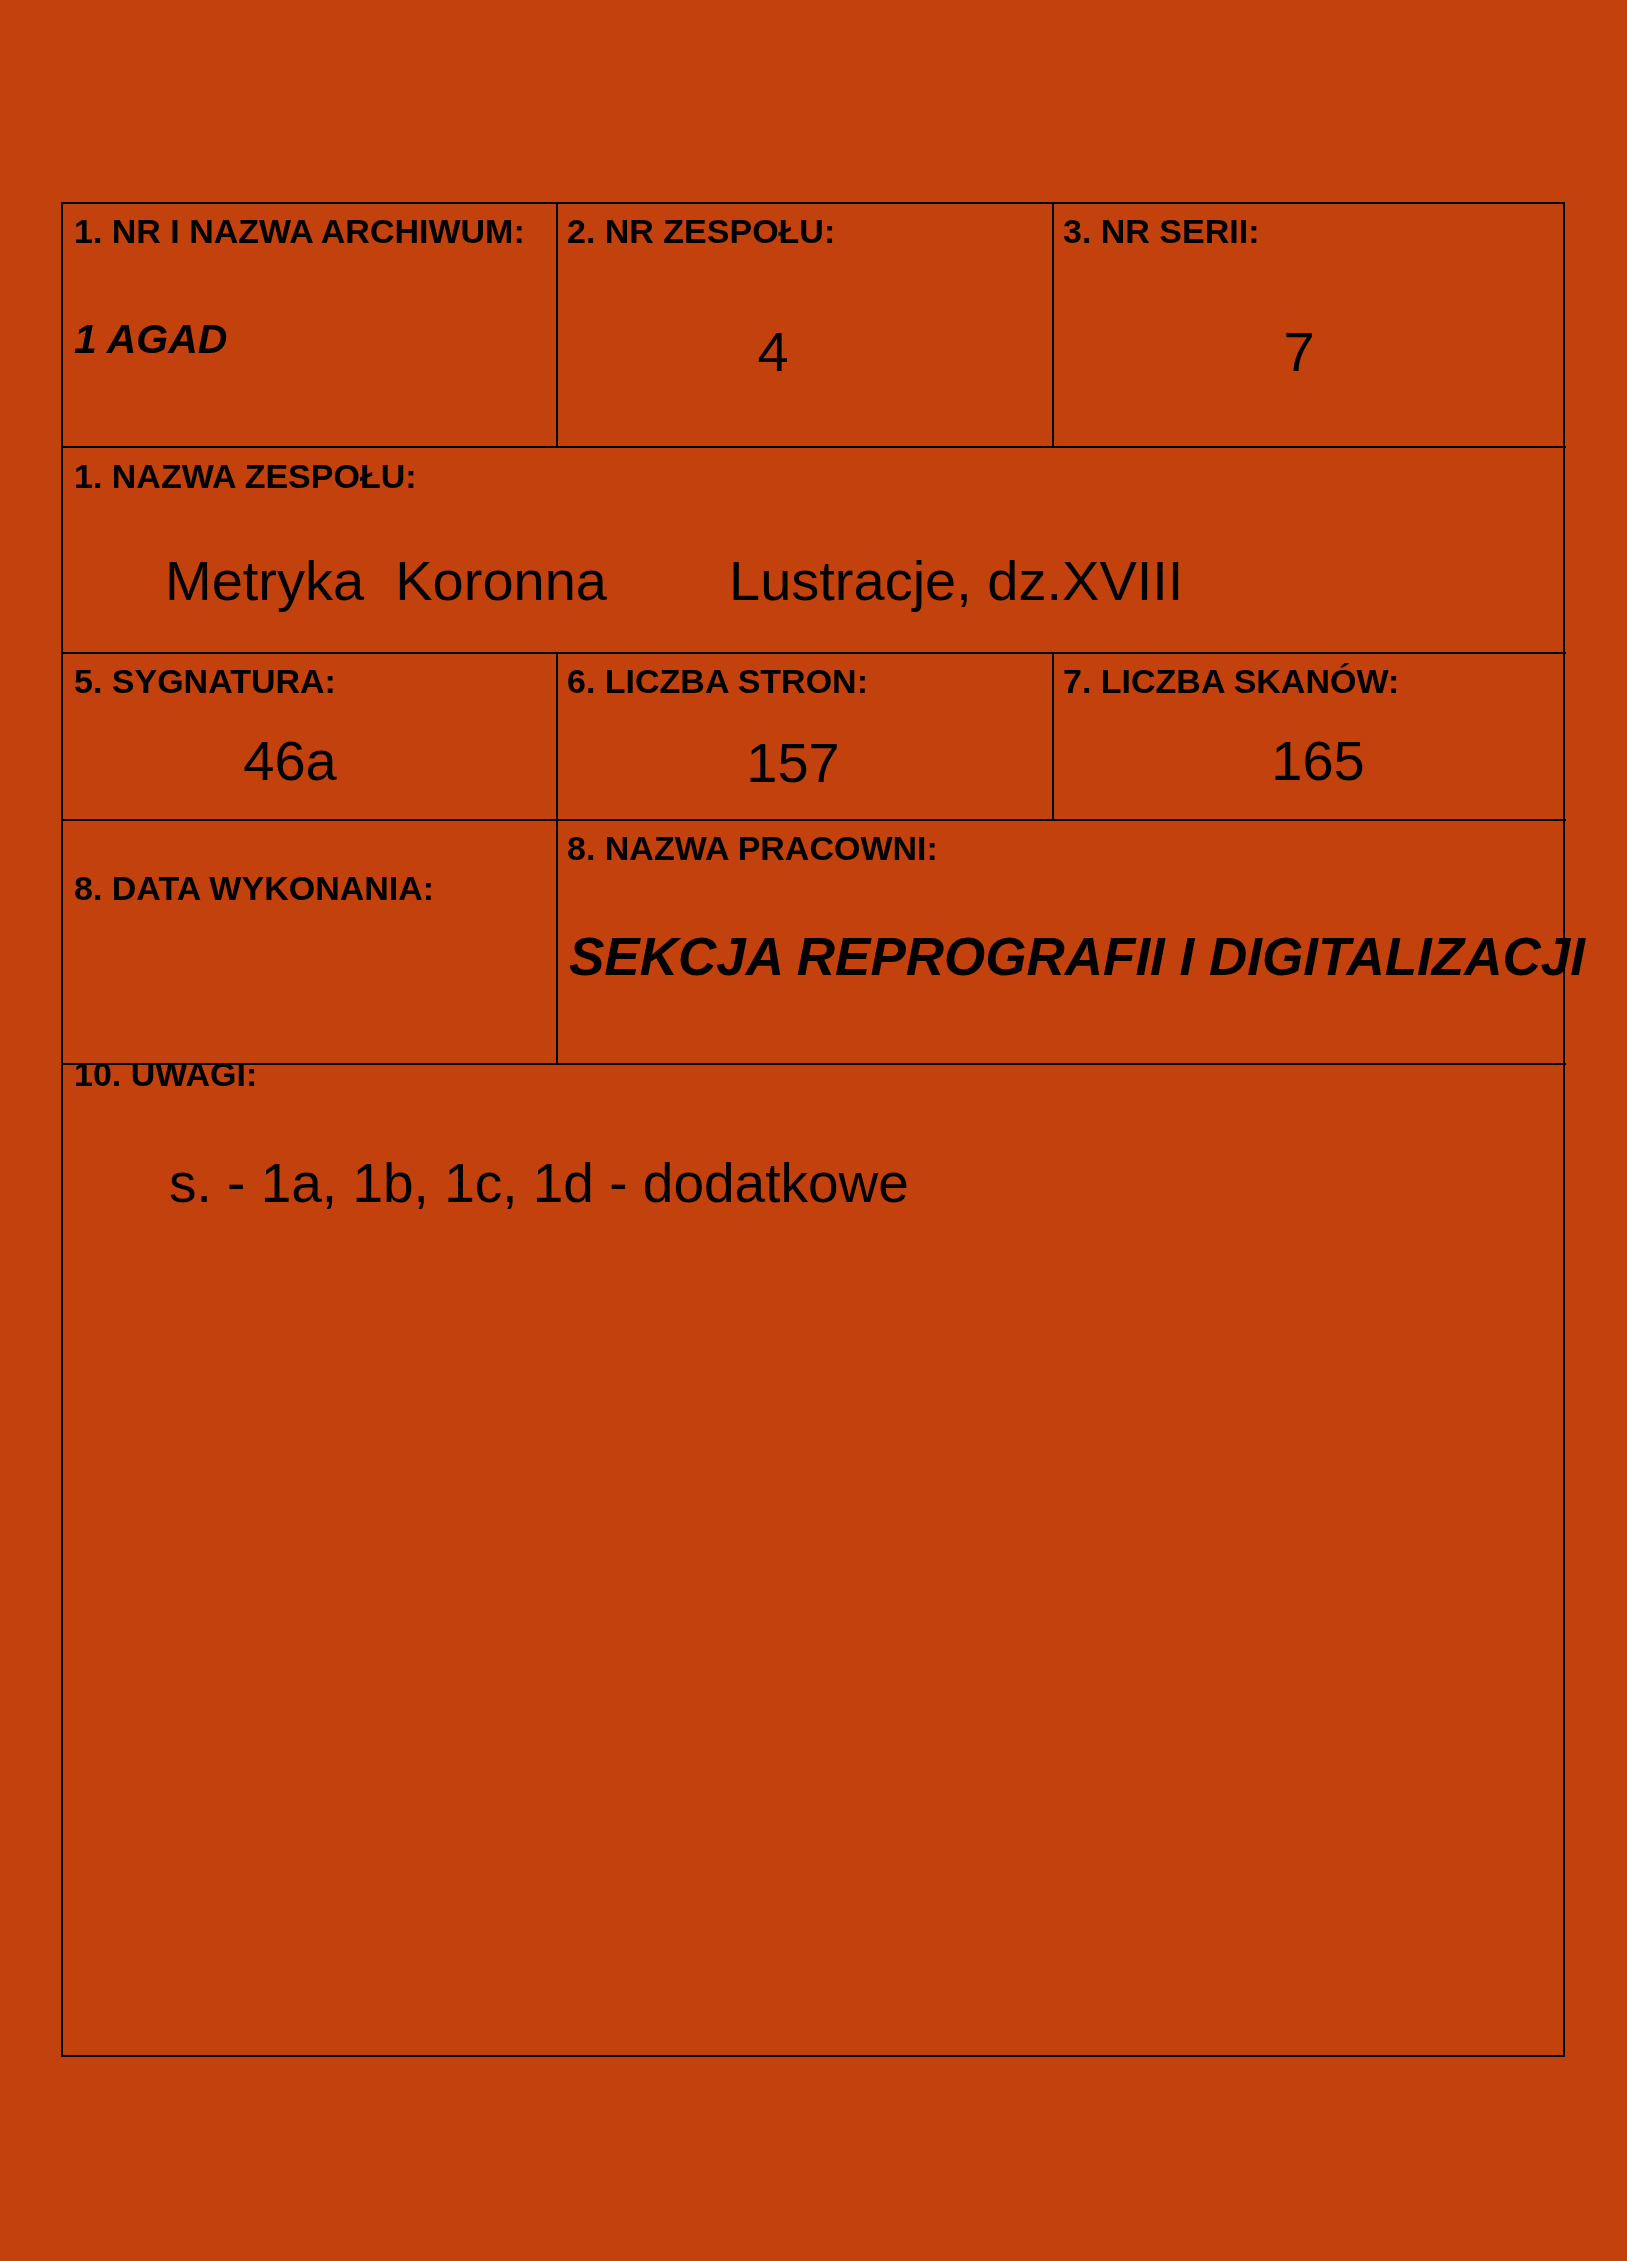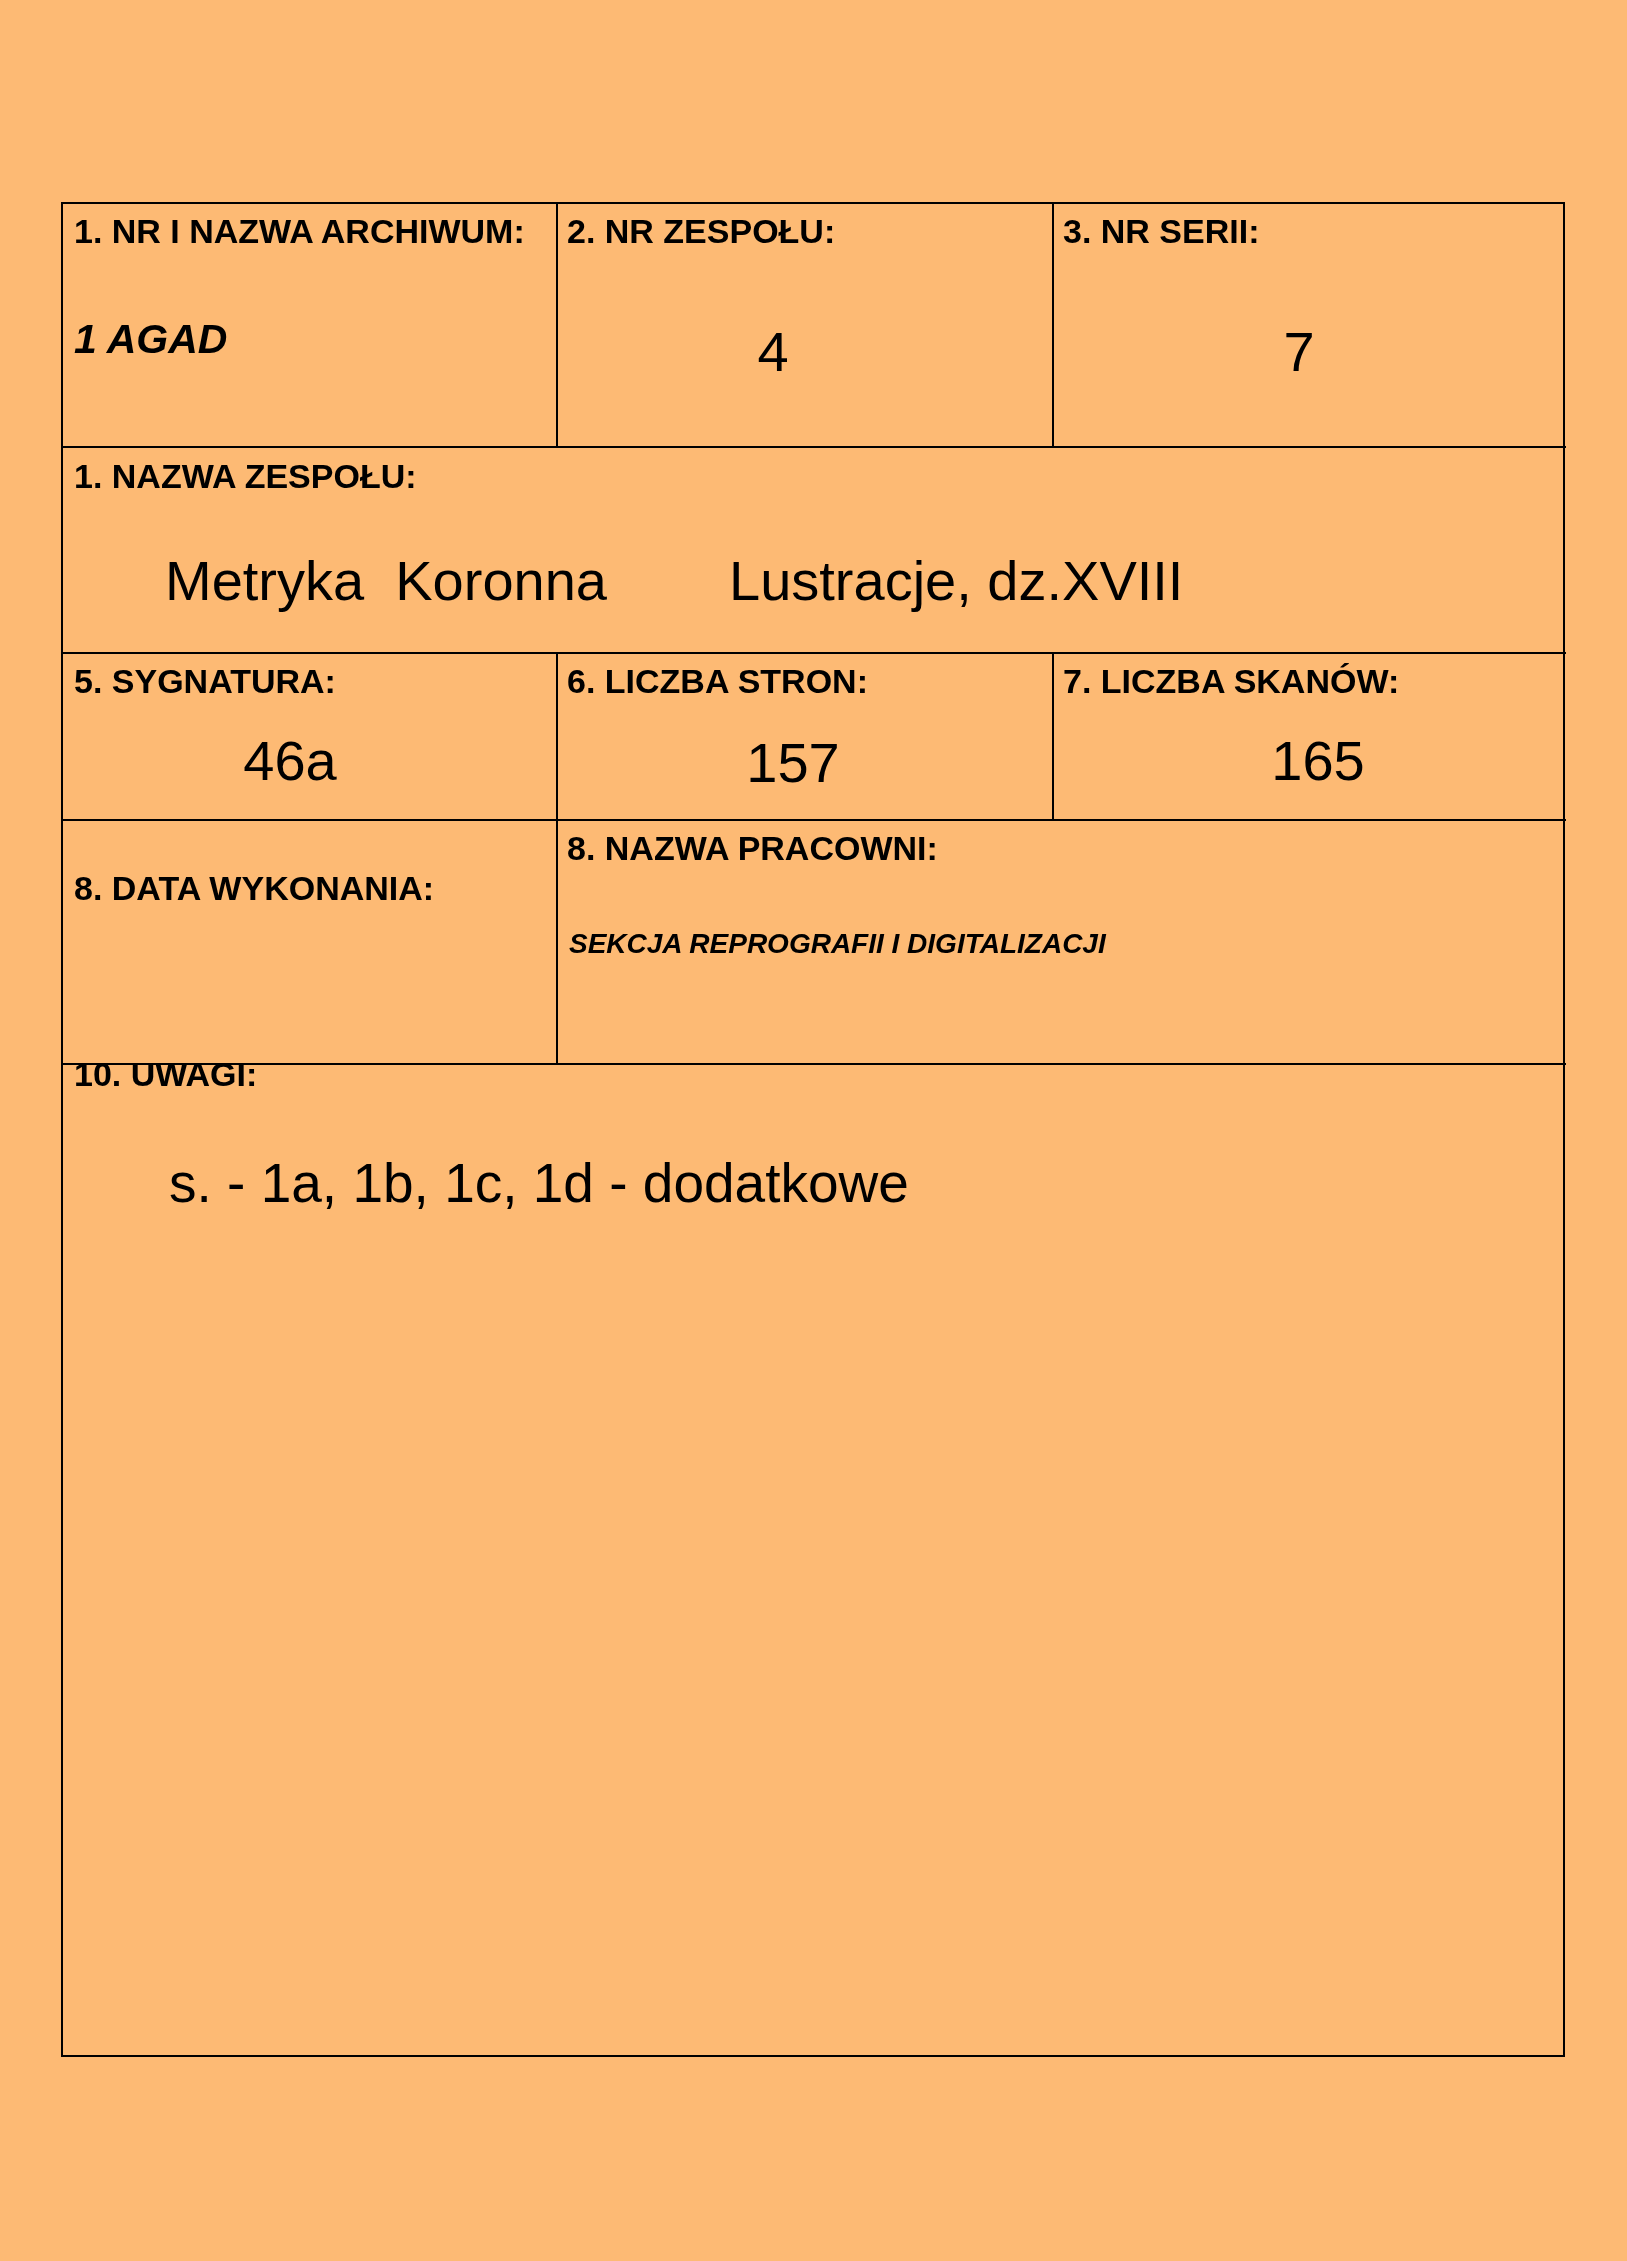--- a/index.html
+++ b/index.html
@@ -1,18 +1,18 @@
 <!DOCTYPE html>
 <html style="font-size:12.3px"><head>
 <meta charset="utf-8">
 <style>
   html, body { margin: 0; padding: 0; background: #ffffff; }
   body { width: 1628px; height: 2261px; position: relative; overflow: hidden;
          font-family: "Liberation Sans", "DejaVu Sans", sans-serif; color: #000000; }
-  .sheet { position: absolute; left: 0; top: 0; width: 1628px; height: 2261px; background: #fdba74; }
+  .sheet { position: absolute; left: 0; top: 0; width: 1628px; height: 2261px; background: #c2410c; }
   .table-frame { position: absolute; left: 61px; top: 202px; width: 1500px; height: 1851px;
                  border: 2.3px solid #000000; }
   .hline { position: absolute; height: 2.3px; background: #000000; }
   .vline { position: absolute; width: 2.3px; background: #000000; }
   .label { position: absolute; font-weight: bold; font-size: 34px; line-height: 1; white-space: nowrap; }
   .val { position: absolute; font-size: 56px; line-height: 1; white-space: nowrap; }
   .val-bi { position: absolute; font-weight: bold; font-style: italic; line-height: 1; white-space: nowrap; }
   .center { transform: translateX(-50%); }
 </style>
 </head>
@@ -52,19 +52,19 @@
   <div class="label" style="left:567px; top:664px;">6. LICZBA STRON:</div>
   <div class="val center" style="left:793px; top:735px;">157</div>
 
   <div class="label" style="left:1063px; top:664px;">7. LICZBA SKANÓW:</div>
   <div class="val center" style="left:1318px; top:733px;">165</div>
 
   <div class="label" style="left:74px; top:831px;margin-top:40px;">8. DATA WYKONANIA:</div>
   <div class="val" style="left:74px; top:919px;"></div>
 
   <div class="label" style="left:567px; top:831px;">8. NAZWA PRACOWNI:</div>
-  <div class="val-bi" style="left:569px; top:930px; font-size:28px;">SEKCJA REPROGRAFII I DIGITALIZACJI</div>
+  <div class="val-bi" style="left:569px; top:930px; font-size:53px;">SEKCJA REPROGRAFII I DIGITALIZACJI</div>
 
   <div class="label" style="left:74px; top:1057px;">10. UWAGI:</div>
   <div class="val" style="left:145px; top:1156px; font-size:55px;margin-left:24px;">s. - 1a, 1b, 1c, 1d - dodatkowe</div>
 
 </div>
 
 
 </body></html>

